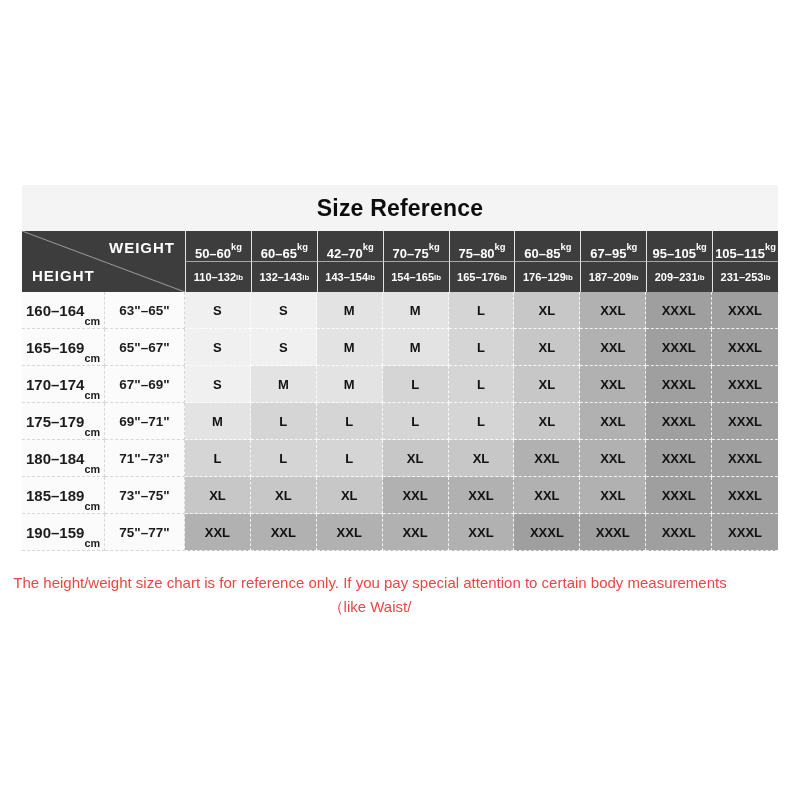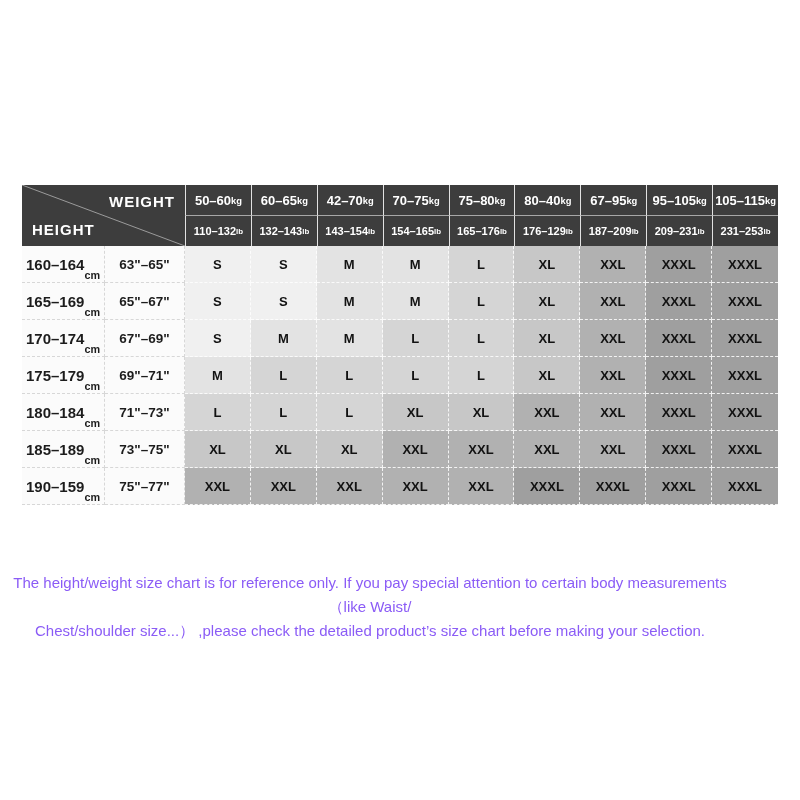--- a/index.html
+++ b/index.html
@@ -75,20 +75,21 @@
     display: flex;
     align-items: center;
     justify-content: center;
     border-left: 1px solid rgba(255,255,255,0.85);
     white-space: nowrap;
   }
   .kg-cell {
     font-size: 13px;
     font-weight: 700;
     border-bottom: 1px solid rgba(255,255,255,0.55);
+    align-items: flex-end;
   }
   .lb-cell {
     font-size: 11px;
     font-weight: 700;
   }
   .unit {
     font-size: 0.72em;
     font-weight: 700;
     align-self: flex-end;
     padding-bottom: 1px;
@@ -123,30 +124,33 @@
     border-bottom: 1px dashed rgba(255,255,255,0.85);
   }
   .body-row .size-cell:last-child { border-right: none; }
   
   .footer {
     position: absolute;
     top: 571px;
     left: 0;
     width: 740px;
     text-align: center;
-    color: #8b5cf6;
+    color: #ef4444;
     font-size: 15px;
     line-height: 24px;
   }
 </style>
 </head>
 <body>
 
 <div class="chart">
 
+  <div class="title-bar">
+    <h1>Size Reference</h1>
+  </div>
 
   <div class="header-grid" id="header-grid">
     <div class="corner">
       <svg viewBox="0 0 100 100" preserveAspectRatio="none" aria-hidden="true">
         <line x1="0" y1="0" x2="100" y2="100" stroke="#9b9b9b" stroke-width="1" vector-effect="non-scaling-stroke"></line>
       </svg>
       <span class="w-label">WEIGHT</span>
       <span class="h-label">HEIGHT</span>
     </div>
 
@@ -164,21 +168,21 @@
       </div>
       <div class="kg-cell">
         <span>70–75</span>
         <span class="unit">kg</span>
       </div>
       <div class="kg-cell">
         <span>75–80</span>
         <span class="unit">kg</span>
       </div>
       <div class="kg-cell">
-        <span>80–40</span>
+        <span>60–85</span>
         <span class="unit">kg</span>
       </div>
       <div class="kg-cell">
         <span>67–95</span>
         <span class="unit">kg</span>
       </div>
       <div class="kg-cell">
         <span>95–105</span>
         <span class="unit">kg</span>
       </div>
@@ -476,14 +480,13 @@
         <div class="cell size-cell" style="background: rgb(159, 159, 159);">
           <span>XXXL</span>
         </div>
       </div>
     </div>
 
 </div>
 
 <div class="footer">
   <div>The height/weight size chart is for reference only. If you pay special attention to certain body measurements （like Waist/</div>
-  <div>Chest/shoulder size...） ,please check the detailed product’s size chart before making your selection.</div>
 </div>
 
 </body></html>

